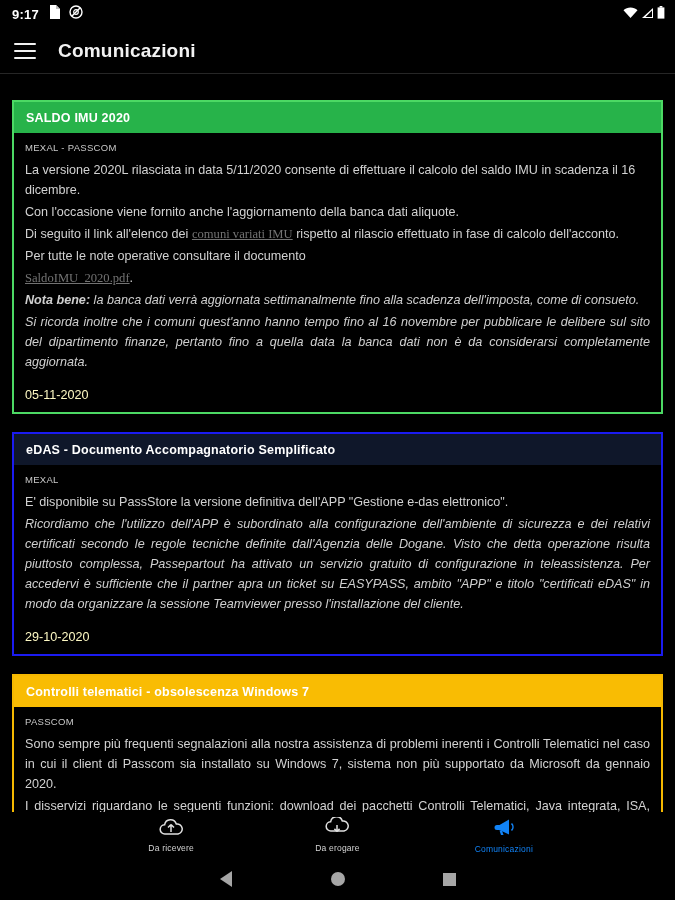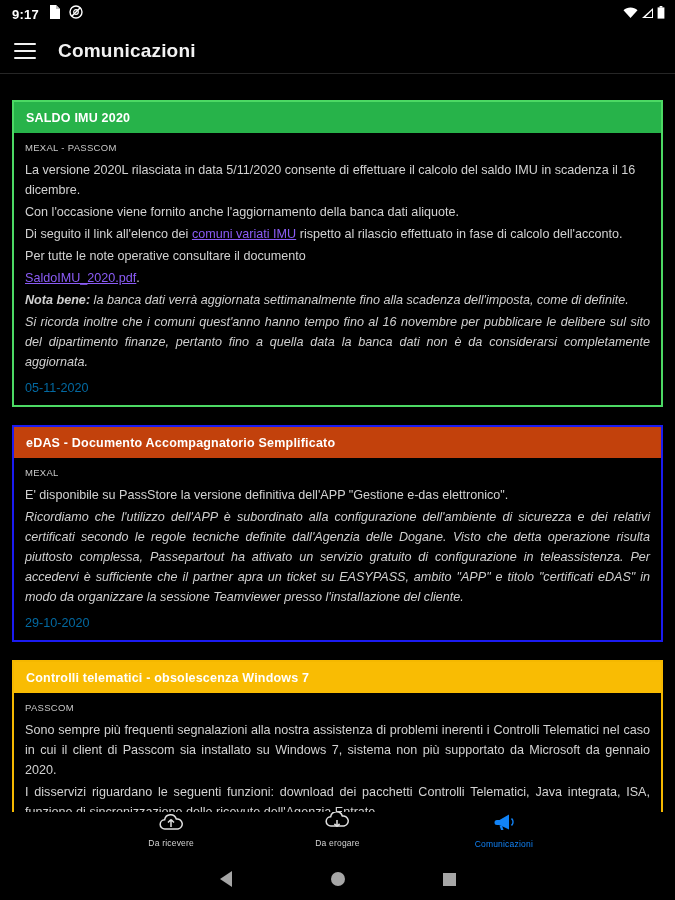--- a/index.html
+++ b/index.html
@@ -51,35 +51,35 @@
     font-size: 9.5px; color: #c9c9c9; letter-spacing: .3px;
     margin-bottom: 7px; font-weight: normal;
   }
   .p {
     font-size: 12.6px; line-height: 20px; color: #d2d2d2;
     margin-bottom: 2px;
   }
   .p.just { text-align: justify; }
   .p.ital { font-style: italic; color: #cfcfcf; }
   .p .bi { font-style: italic; font-weight: bold; margin-top: 41px; }
-  .lnk { color: #8b5cf6; text-decoration: underline; }
-  .date { font-size: 12.6px; line-height: 20px; color: #0369a1; margin-top: 6px; }
+  .lnk { color: #737373; text-decoration: underline; font-family: Liberation Serif, serif; }
+  .date { font-size: 12.6px; line-height: 20px; color: #fef9c3; margin-top: 13px; }
 
   
   .card.green  { border-color: #4cd964; }
   .card.green  .card-head { background: #27b34a; }
   .card.blue   { border-color: #1b1bf0; }
-  .card.blue   .card-head { background: #c2410c; }
+  .card.blue   .card-head { background: #0f172a; }
   .card.yellow { border-color: #f5b800; }
   .card.yellow .card-head { background: #f9bc03; }
 
   
   .bottomnav {
     position: absolute; left: 0; right: 0; bottom: 42px; height: 46px;
-    display: flex; justify-content: space-around;
+    display: flex; align-items: center; justify-content: space-around;
     background: #000; padding: 0 88px;
   }
   .navitem {
     display: flex; flex-direction: column; align-items: center;
     gap: 3px; width: 120px; cursor: pointer;
   }
   .navitem .nav-label { font-size: 8.5px; color: #d5d5d5; letter-spacing: .2px; }
   .navitem.active .nav-label { color: #1183f7; }
 
   
@@ -152,21 +152,21 @@
 
     <div class="card green">
       <div class="card-head">SALDO IMU 2020</div>
       <div class="card-body">
         <div class="card-sub">MEXAL - PASSCOM</div>
         <div class="p">La versione 2020L rilasciata in data 5/11/2020 consente di effettuare il calcolo del saldo IMU in scadenza il 16 dicembre.</div>
         <div class="p">Con l'occasione viene fornito anche l'aggiornamento della banca dati aliquote.</div>
         <div class="p"><span>Di seguito il link all'elenco dei </span><a class="lnk" href="#">comuni variati IMU</a><span> rispetto al rilascio effettuato in fase di calcolo dell'acconto.</span></div>
         <div class="p">Per tutte le note operative consultare il documento</div>
         <div class="p"><a class="lnk" href="#">SaldoIMU_2020.pdf</a><span>.</span></div>
-        <div class="p ital"><span class="bi">Nota bene:</span><span> la banca dati verrà aggiornata settimanalmente fino alla scadenza dell'imposta, come di definite.</span></div>
+        <div class="p ital"><span class="bi">Nota bene:</span><span> la banca dati verrà aggiornata settimanalmente fino alla scadenza dell'imposta, come di consueto.</span></div>
         <div class="p ital just">Si ricorda inoltre che i comuni quest'anno hanno tempo fino al 16 novembre per pubblicare le delibere sul sito del dipartimento finanze, pertanto fino a quella data la banca dati non è da considerarsi completamente aggiornata.</div>
         <div class="date">05-11-2020</div>
       </div>
     </div>
 
     <div class="card blue">
       <div class="card-head">eDAS - Documento Accompagnatorio Semplificato</div>
       <div class="card-body">
         <div class="card-sub">MEXAL</div>
         <div class="p">E' disponibile su PassStore  la versione definitiva dell'APP "Gestione e-das elettronico".</div>

